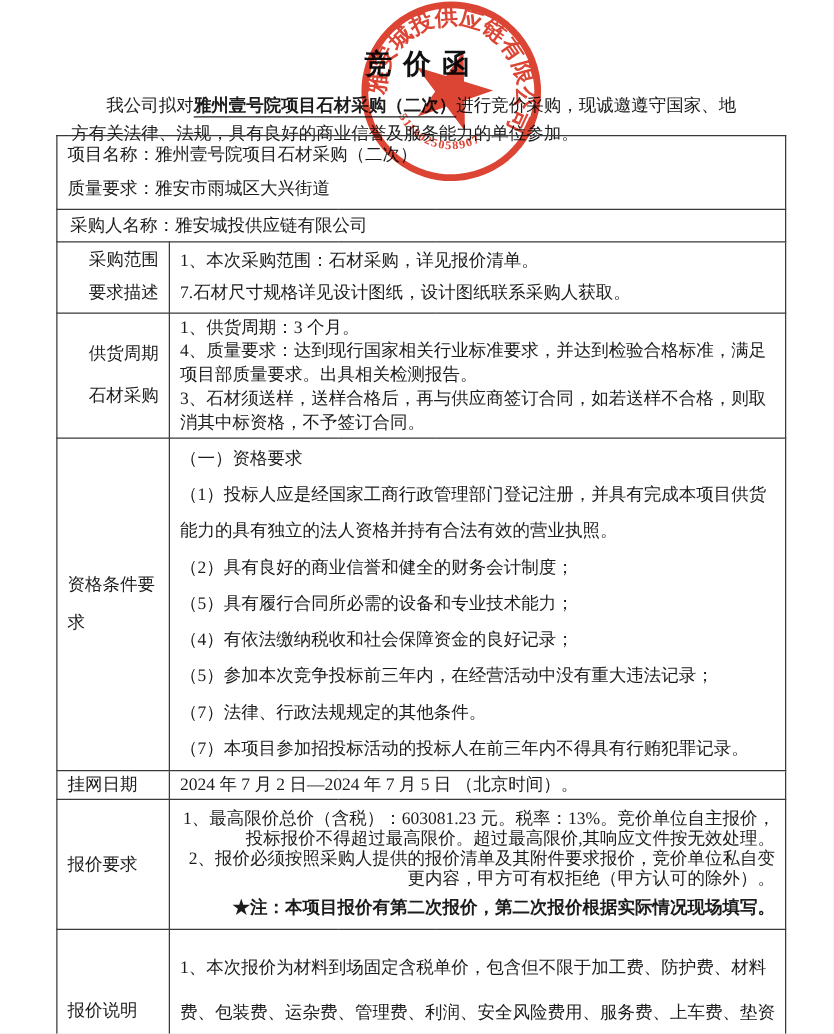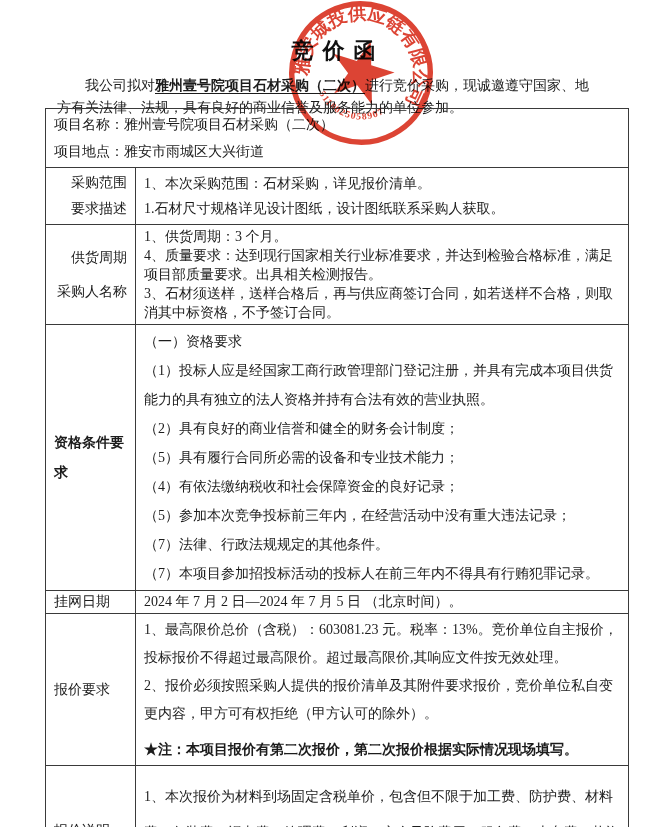--- a/index.html
+++ b/index.html
@@ -27,41 +27,41 @@
     border-collapse:collapse; table-layout:fixed;
     font-size:14px; color:#1c1c1c;
   }
   table.doc td, table.doc th {
     border:1px solid #3a3a3a; font-weight:normal;
     vertical-align:middle; padding:2px 8px; text-align:left;
     overflow:hidden;
   }
   th.lbl { text-align:center; padding:2px 2px; }
   .two-line div { line-height:26px;text-align:right; }
-  .qual-lbl div { line-height:30px;font-weight:bold; }
+  .qual-lbl div { line-height:30px; }
   .r-project { height:52px; }
   .r-project td { line-height:27px; padding-left:10px; }
   .r-purchaser { height:26px; }
   .r-contact { height:29px; }
   .r-scope { height:52px; }
   .r-scope .content p { line-height:25px; }
   .r-supply { height:95px; }
   .r-supply .content p { line-height:19px; }
   .r-qual { height:263px; }
   .r-qual .content p { line-height:29px; }
   .r-listing { height:23px;margin-top:24px; }
   .r-quote { height:104px; }
-  .r-quote .content p { line-height:28px; }
+  .r-quote .content p { line-height:16px;text-align:right; }
   .r-quote .note { font-weight:bold; margin-top:7px; line-height:20px; }
   .r-note { height:130px; }
   .r-note th { vertical-align:top; padding-top:14px; }
   .r-note .content { padding-top:4px; }
   .r-note .content p { line-height:36px; }
   .content { width:100%; }
-  .star { font-family:Liberation Sans, sans-serif; }
+  .star { font-family:Liberation Serif, serif; }
 
   .stamp {
     position:absolute; left:282px; top:-6px; width:158px; height:158px;
     mix-blend-mode:multiply; opacity:0.9; pointer-events:none;
   }
 </style>
 </head>
 <body>
 
 <div class="page">
@@ -78,43 +78,46 @@
         <col style="width:90px">
         <col style="width:135px">
         <col style="width:78px">
         <col style="width:280px">
       </colgroup>
 
     <tbody>
         <tr class="r-project">
       <td colspan="4">
         <div>项目名称：雅州壹号院项目石材采购（二次）</div>
-        <div>项目地点：雅安市雨城区大兴街道</div>
+        <div>质量要求：雅安市雨城区大兴街道</div>
       </td>
     </tr>
 
+    <tr class="r-purchaser">
+      <td colspan="4" style="padding-left:10px">采购人名称：雅安城投供应链有限公司</td>
+    </tr>
 
 
     <tr class="r-scope">
       <th class="lbl two-line">
         <div>采购范围</div>
         <div>要求描述</div>
       </th>
       <td colspan="3">
         <div class="content">
           <p>1、本次采购范围：石材采购，详见报价清单。</p>
-          <p>1.石材尺寸规格详见设计图纸，设计图纸联系采购人获取。</p>
+          <p>7.石材尺寸规格详见设计图纸，设计图纸联系采购人获取。</p>
         </div>
       </td>
     </tr>
 
     <tr class="r-supply">
       <th class="lbl two-line" style="line-height:34px">
         <div style="line-height:34px">供货周期</div>
-        <div style="line-height:34px">采购人名称</div>
+        <div style="line-height:34px">石材采购</div>
       </th>
       <td colspan="3">
         <div class="content">
           <p>1、供货周期：3 个月。</p>
           <p>4、质量要求：达到现行国家相关行业标准要求，并达到检验合格标准，满足项目部质量要求。出具相关检测报告。</p>
           <p>3、石材须送样，送样合格后，再与供应商签订合同，如若送样不合格，则取消其中标资格，不予签订合同。</p>
         </div>
       </td>
     </tr>
 

